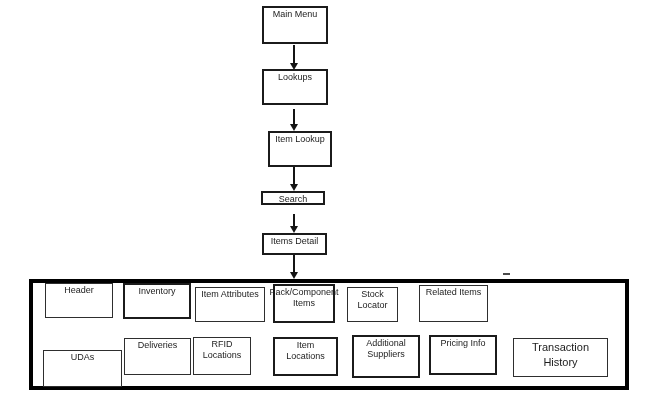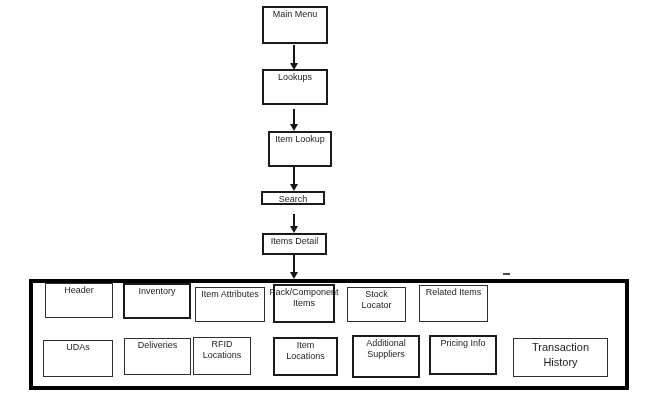--- a/index.html
+++ b/index.html
@@ -66,28 +66,28 @@
   </div>
   <div class="fbox b2" style="left:123px;top:283px;width:68px;height:36px">
     <span>Inventory</span>
   </div>
   <div class="fbox" style="left:195px;top:287px;width:70px;height:35px">
     <span>Item Attributes</span>
   </div>
   <div class="fbox b2" style="left:273px;top:284px;width:62px;height:39px">
     <span>Pack/Component Items</span>
   </div>
-  <div class="fbox" style="left:347px;top:287px;width:59px;height:35px">
+  <div class="fbox" style="left:347px;top:287px;width:51px;height:35px">
     <span>Stock Locator</span>
   </div>
   <div class="fbox" style="left:419px;top:285px;width:69px;height:37px">
     <span>Related Items</span>
   </div>
 
-  <div class="fbox" style="left:43px;top:340px;width:70px;height:37px">
+  <div class="fbox" style="left:43px;top:350px;width:79px;height:37px">
     <span>UDAs</span>
   </div>
   <div class="fbox" style="left:124px;top:338px;width:67px;height:37px">
     <span>Deliveries</span>
   </div>
   <div class="fbox" style="left:193px;top:337px;width:58px;height:38px">
     <span>RFID Locations</span>
   </div>
   <div class="fbox b2" style="left:352px;top:335px;width:68px;height:43px">
     <span>Additional Suppliers</span>

